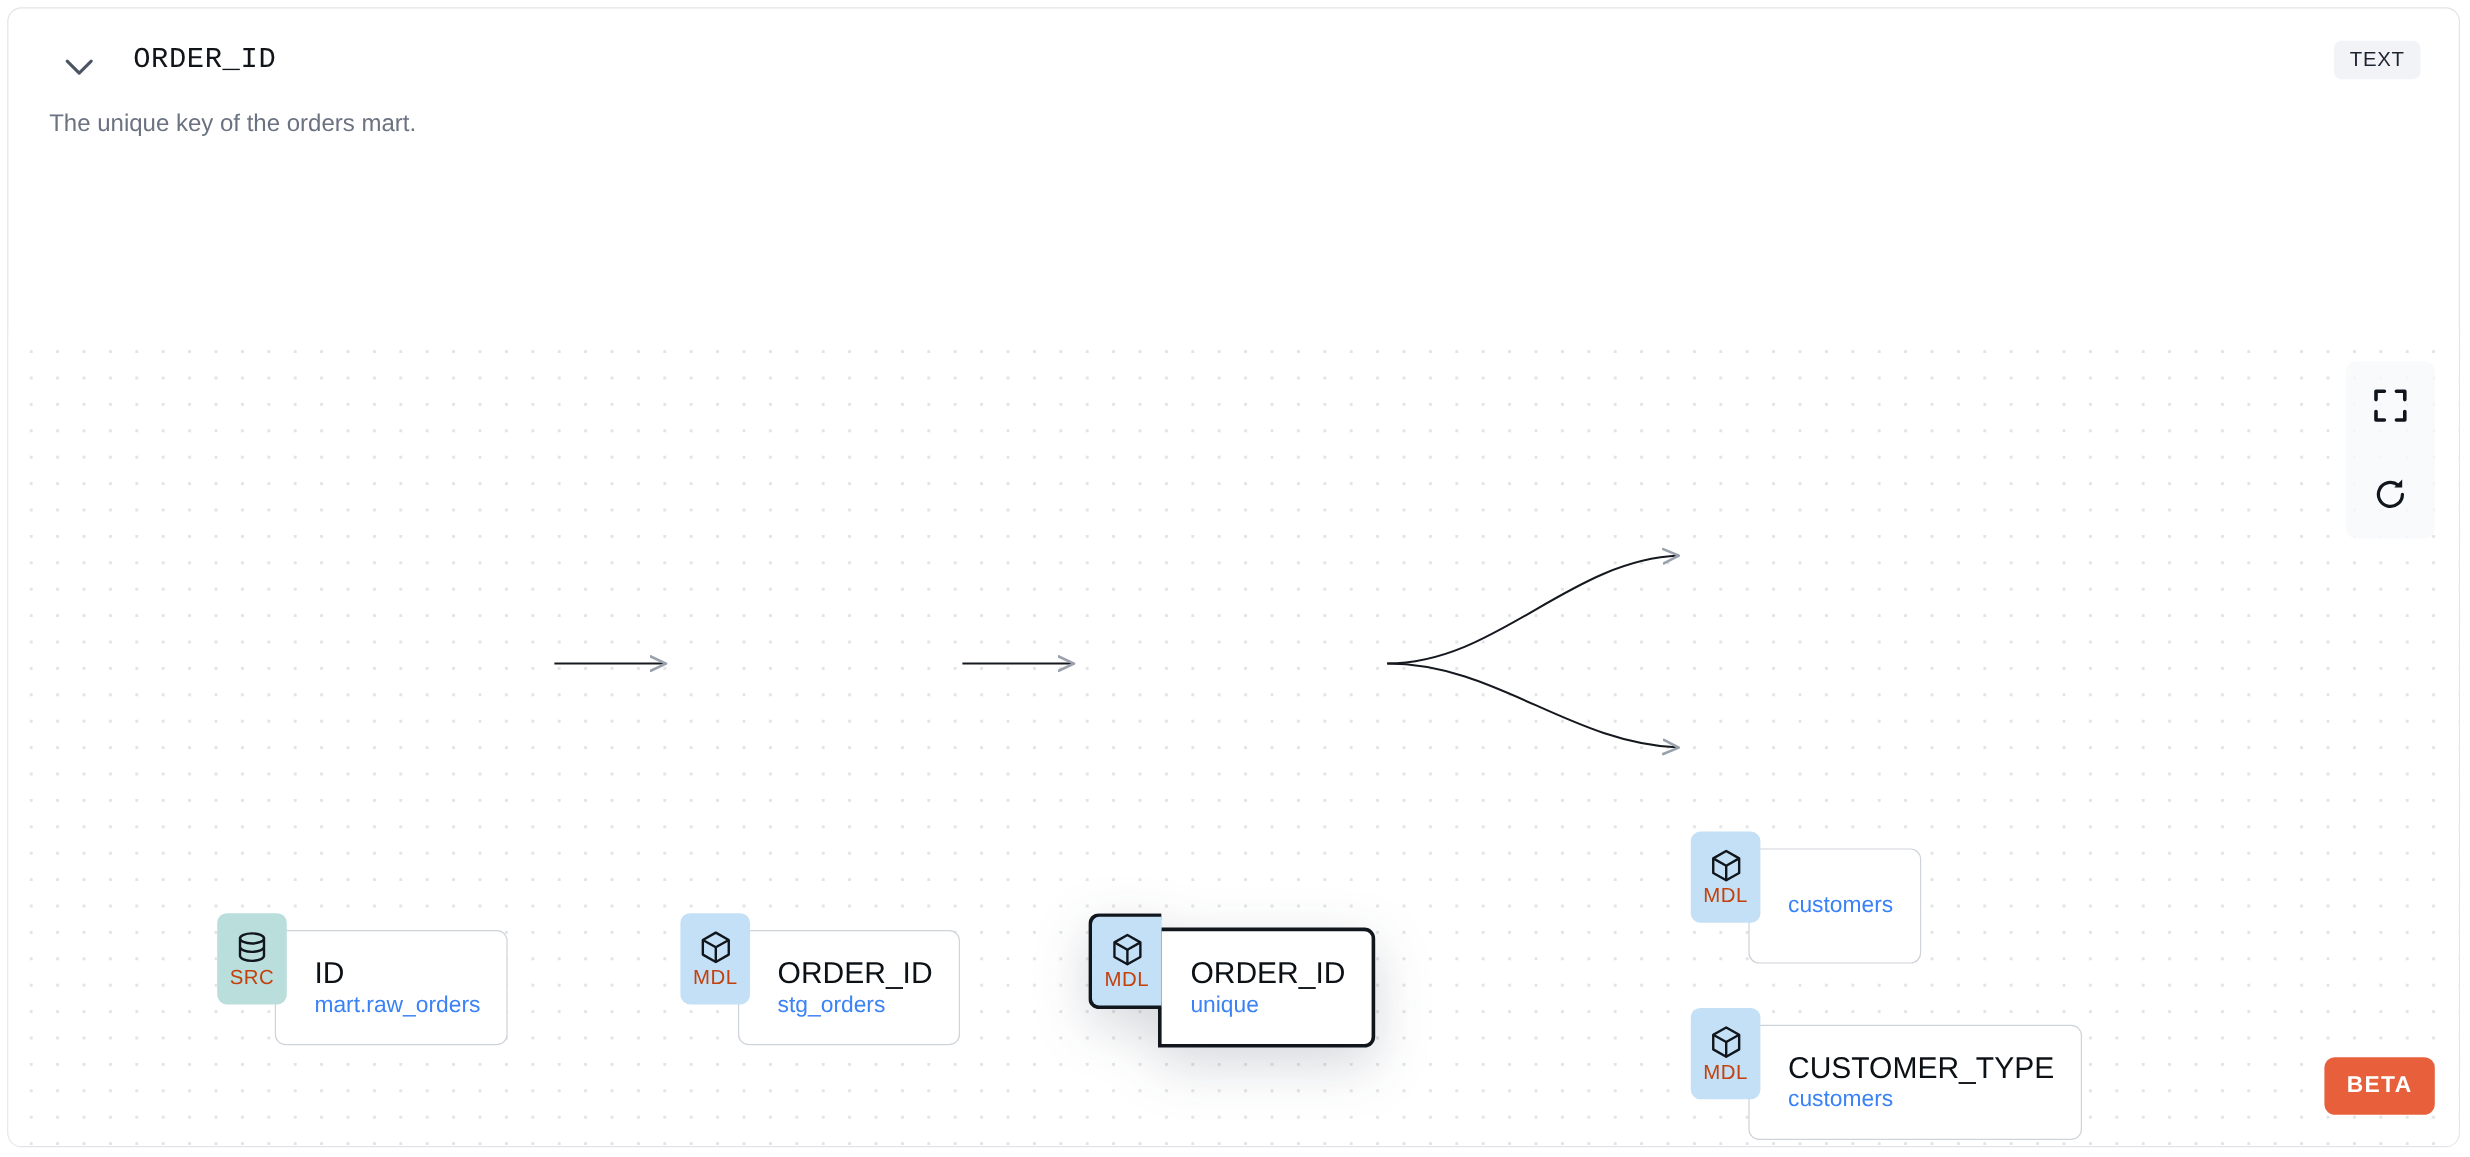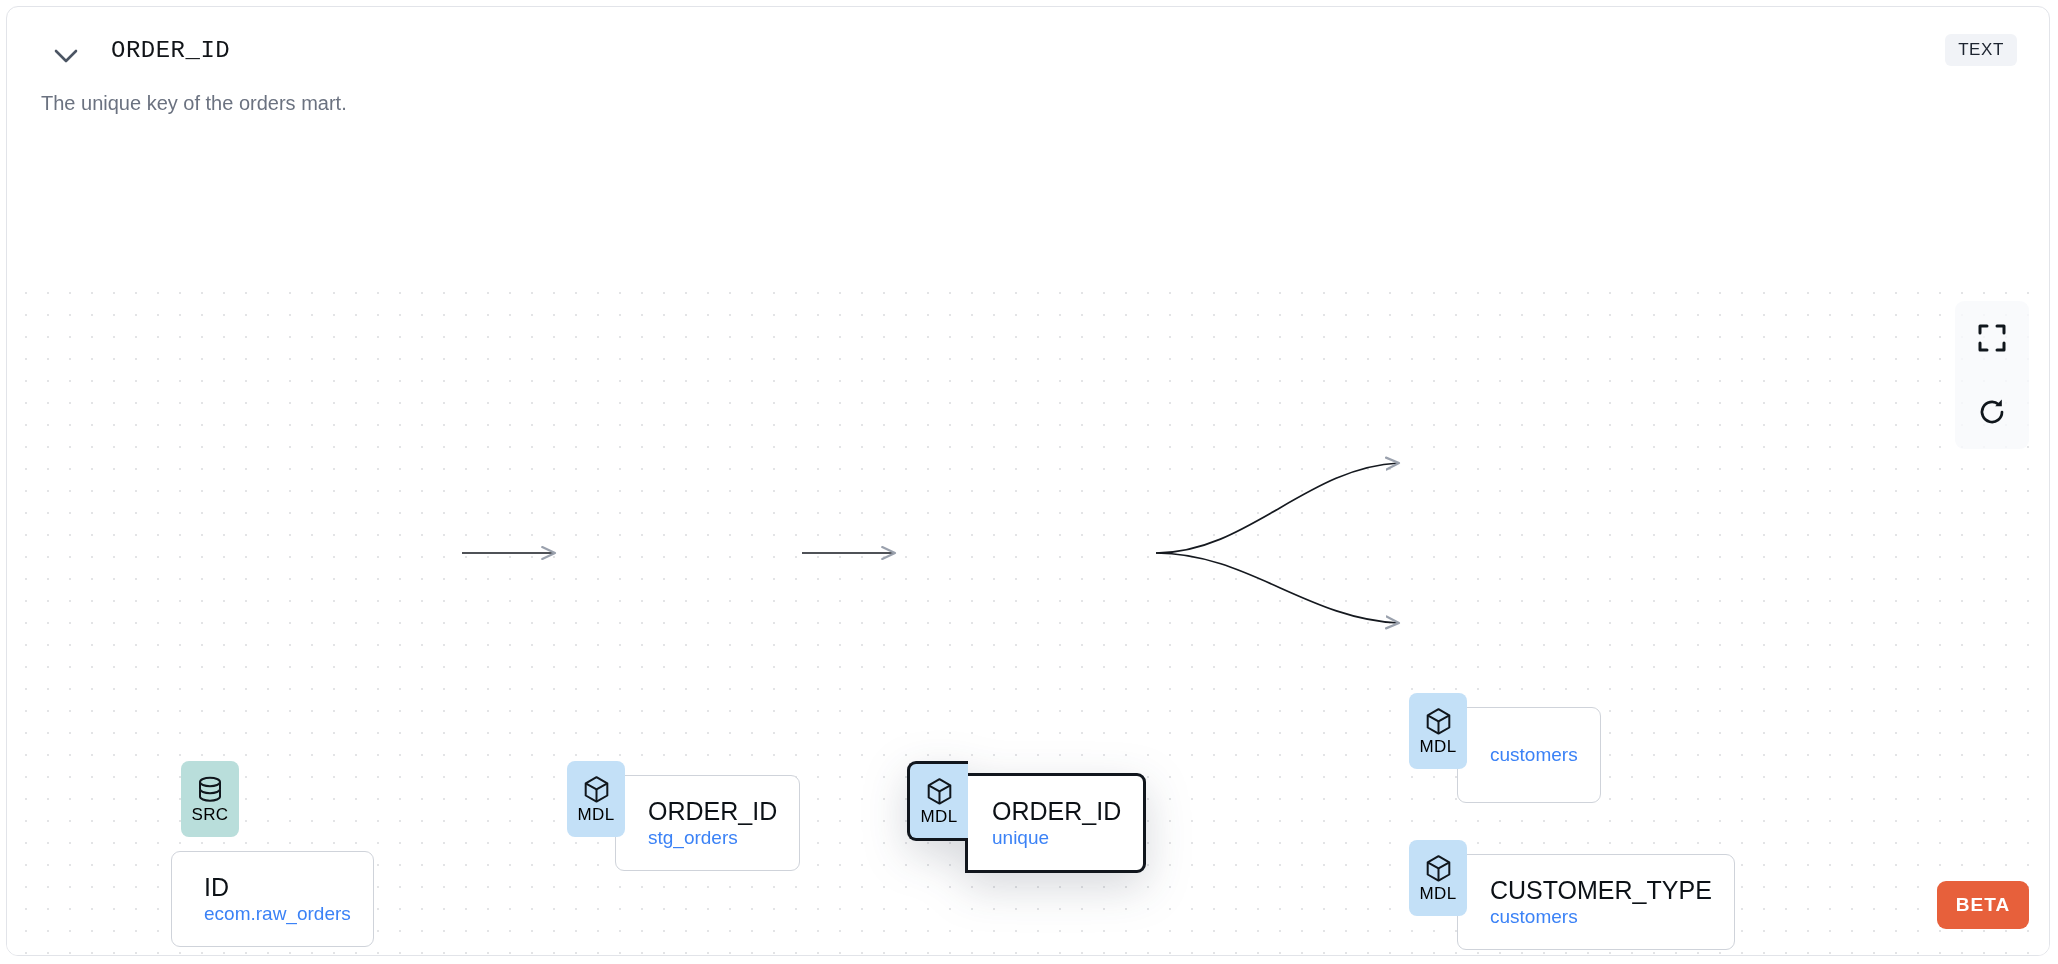--- a/index.html
+++ b/index.html
@@ -147,21 +147,21 @@
     flex: none;
     position: relative;
     z-index: 1;
     margin-top: 0px;
   }
   .node-badge.src { background: #b9dedb; }
   .node-badge.mdl { background: #c3e0f7; }
   .node-badge .bi { line-height: 0; }
   .node-badge .bt {
     font-size: 17px;
-    color: #000000;
+    color: #c2410c;
     letter-spacing: 0.4px;
     line-height: 1;
   }
   .node-body {
     margin-left: -10px;
     margin-top: 14px;
     min-height: 96px;
     background: #ffffff;
     border: 1px solid #cfd3da;
     border-radius: 9px;
@@ -199,21 +199,21 @@
   .node.selected .node-body {
     border: 3px solid #11161d;
     border-radius: 0 9px 9px 0;
     margin-left: -3px;
     margin-top: 12px;
     min-height: 100px;
     padding-left: 24px;
   }
 
   
-  #node-src      { left: 174px; top: 486px; flex-direction: column; }
+  #node-src      { left: 174px; top: 486px; }
   #node-stg      { left: 560px; top: 486px; }
   #node-orders   { left: 900px; top: 486px; }
   #node-count    { left: 1402px; top: 418px; }
   #node-custtype { left: 1402px; top: 565px; }
 
   
   .controls {
     position: absolute;
     right: 20px;
     top: 26px;
@@ -291,21 +291,21 @@
             <svg width="28" height="30" viewBox="0 0 28 30">
               <ellipse cx="14" cy="7" rx="10" ry="4.2" fill="none" stroke="#10161c" stroke-width="2"></ellipse>
               <path d="M4 7 V14 C4 16.3 8.5 18.2 14 18.2 C19.5 18.2 24 16.3 24 14 V7" fill="none" stroke="#10161c" stroke-width="2"></path>
               <path d="M4 14.5 V21.5 C4 23.8 8.5 25.7 14 25.7 C19.5 25.7 24 23.8 24 21.5 V14.5" fill="none" stroke="#10161c" stroke-width="2"></path>
             </svg>
           </span>
           <span class="bt">SRC</span>
         </div>
         <div class="node-body">
           <div class="node-name">ID</div>
-          <div class="node-sub">ecom.raw_orders</div>
+          <div class="node-sub">mart.raw_orders</div>
         </div>
       </div>
 
       <div class="node" id="node-stg">
         <div class="node-badge mdl">
           <span class="bi">
             <svg width="29" height="30" viewBox="0 0 29 30">
               <path d="M14.5 2.2 L25.3 8.3 V20.5 L14.5 26.6 L3.7 20.5 V8.3 Z" fill="none" stroke="#10161c" stroke-width="2" stroke-linejoin="round"></path>
               <path d="M3.7 8.3 L14.5 14.4 L25.3 8.3" fill="none" stroke="#10161c" stroke-width="2" stroke-linejoin="round"></path>
               <path d="M14.5 14.4 V26.6" fill="none" stroke="#10161c" stroke-width="2"></path>

